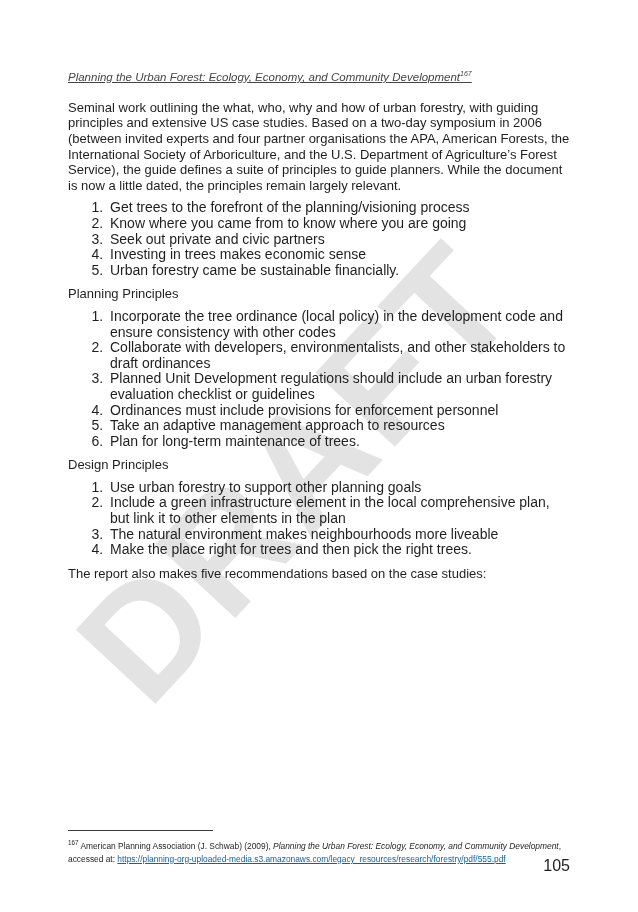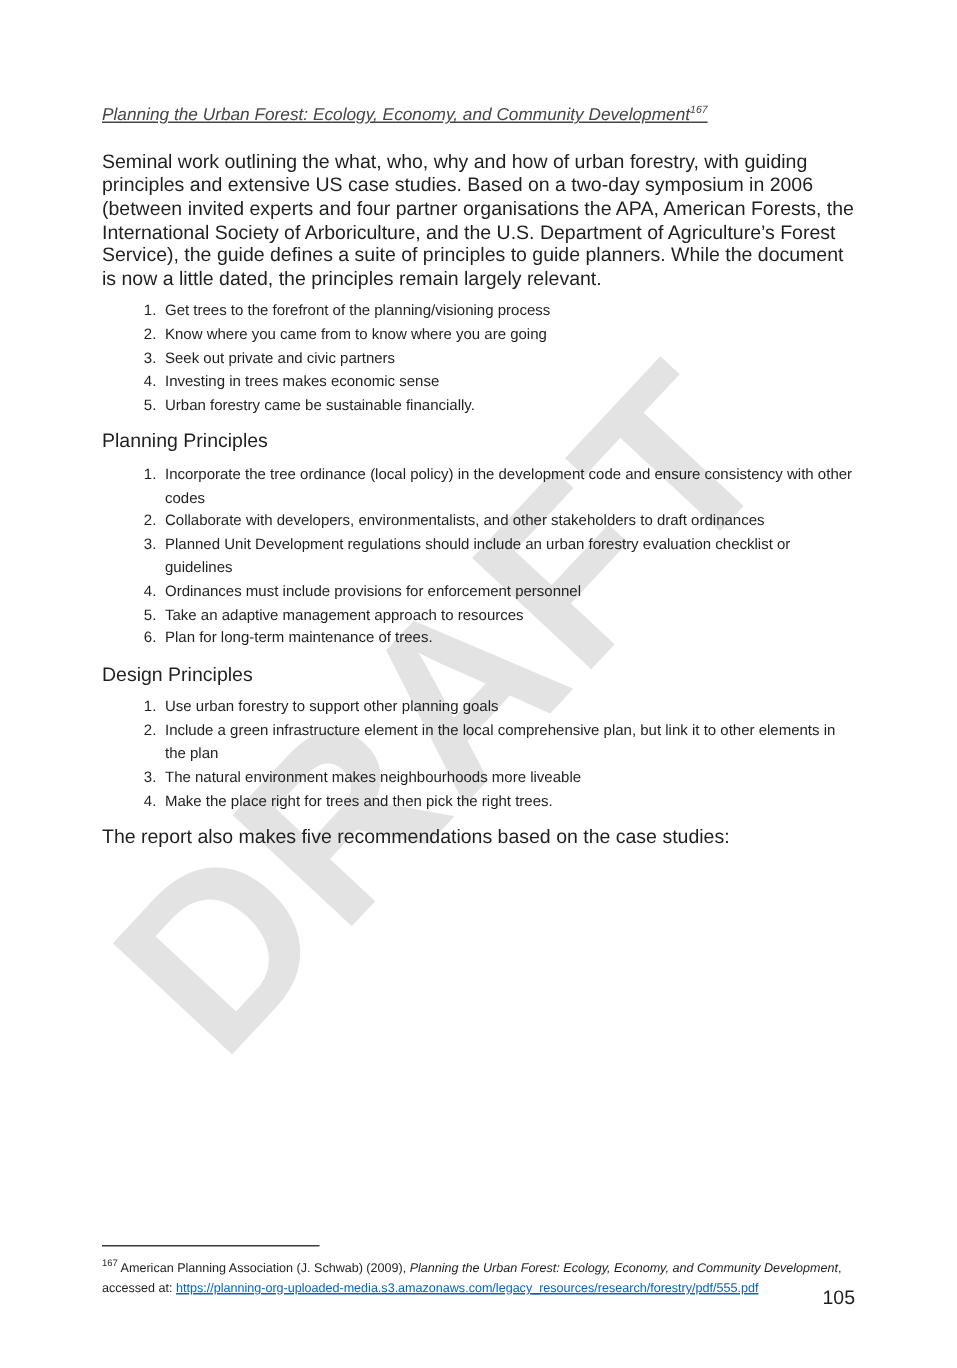--- a/index.html
+++ b/index.html
@@ -42,21 +42,21 @@
   }
   .doc-title sup { font-size: 7px; }
   .body-para {
     font-size: 13px;
     line-height: 15.6px;
     margin: 0 0 7px 0;
   }
   ol.num-list {
     margin: 2px 0 8px 0;
     padding-left: 39px;
-    font-size: 10px;
+    font-size: 14px;
     line-height: 15.6px;
   }
   ol.num-list li { padding-left: 3px; margin: 0; }
   .footnote-area {
     position: absolute;
     left: 68px;
     top: 830px;
     width: 503px;
     z-index: 1;
   }
@@ -78,21 +78,21 @@
     color: #0563c1;
     text-decoration: underline;
     cursor: pointer;
     word-break: break-all;
     margin-top: 16px;
   }
   .page-number {
     position: absolute;
     top: 857px;
     right: 68px;
-    font-size: 13px;
+    font-size: 16px;
     z-index: 1;
     color: #1f1f1f;
   }
 </style>
 </head>
 <body>
 
 <div class="page">
 
   <div class="watermark">DRAFT</div>

